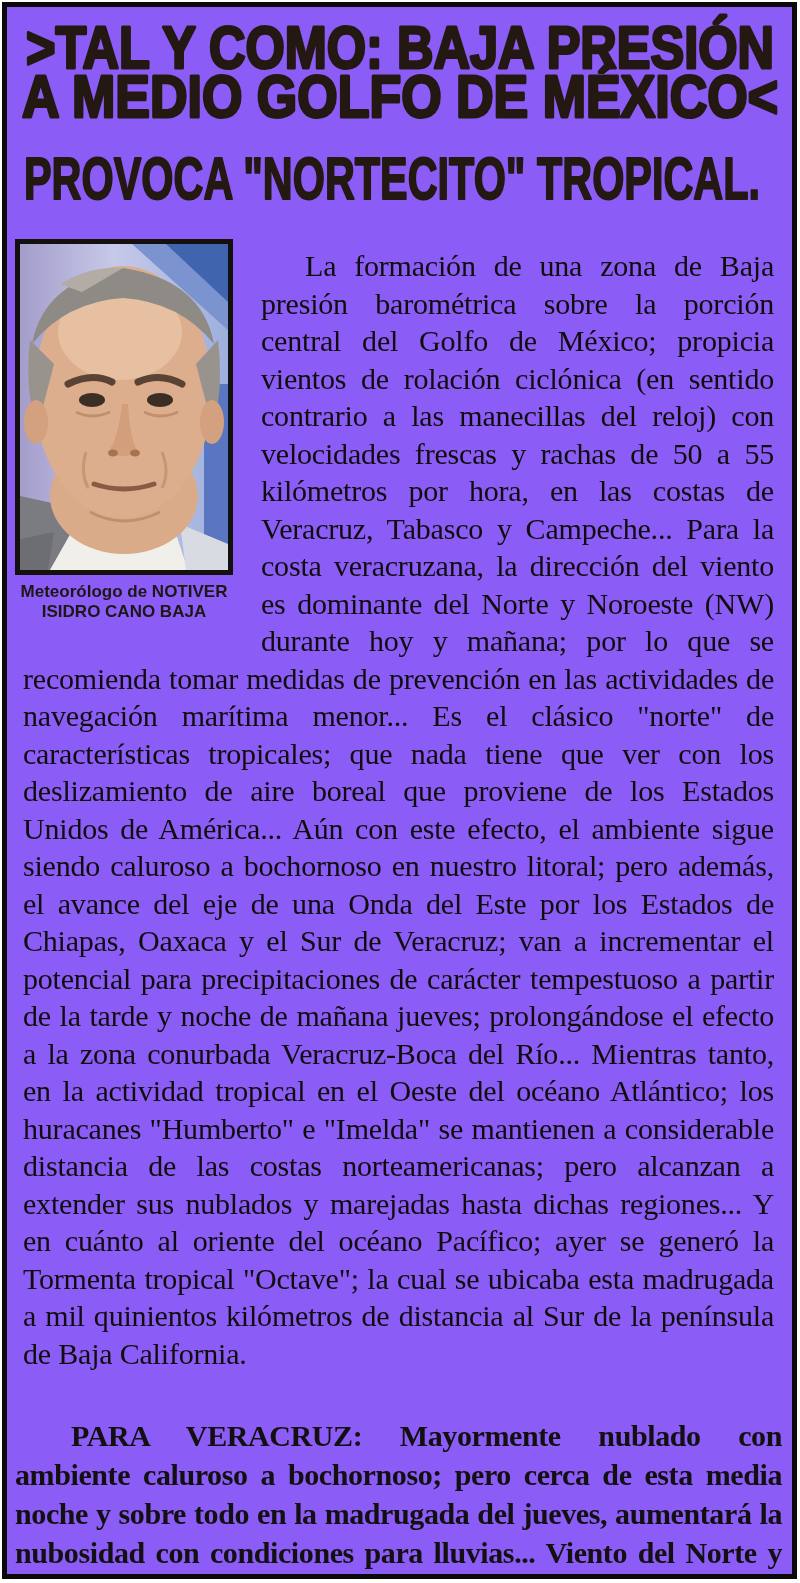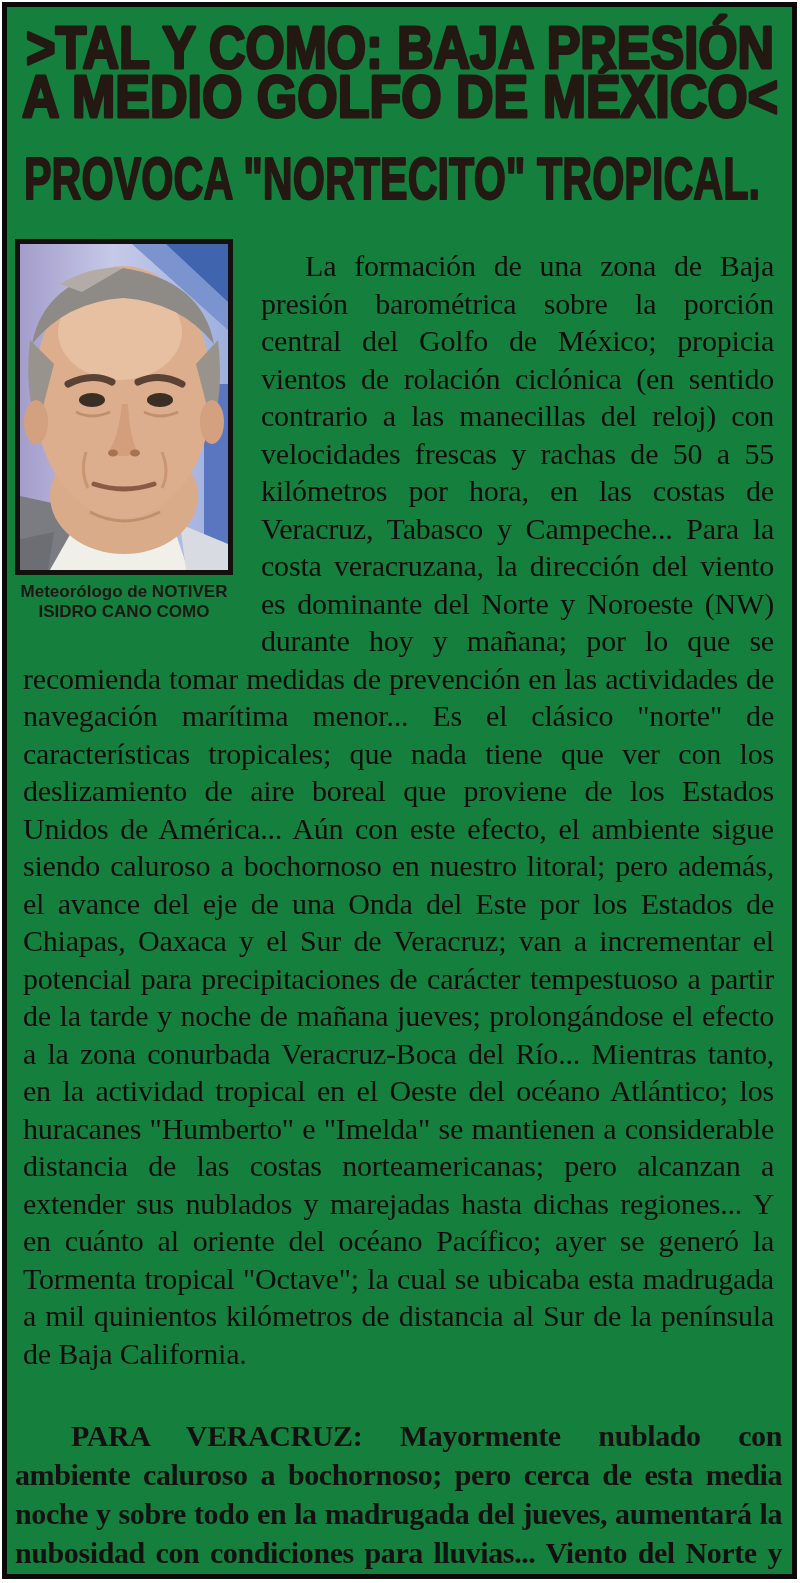--- a/index.html
+++ b/index.html
@@ -7,21 +7,21 @@
     width:800px;height:1583px;
     background:#ffffff;
     font-family:"Liberation Serif",serif;
     overflow:hidden;
     position:relative;
   }
   .page{
     position:absolute;
     left:2px;top:2px;right:3px;bottom:4px;
     border:5px solid #0c0a09;
-    background:#15803d;
+    background:#8b5cf6;
     overflow:hidden;
   }
   .masthead{display:block;width:786px;height:206px;}
   .masthead text{
     font-family:"Liberation Sans",sans-serif;
     font-weight:bold;
     fill:#241812;
     stroke:#241812;
     paint-order:stroke;
     stroke-linejoin:round;
@@ -135,21 +135,21 @@
 
           <path d="M74,240 Q104,250 134,240" stroke="#8a5a44" stroke-width="5" fill="none" stroke-linecap="round"></path>
           <path d="M70,268 Q104,286 140,268" stroke="#c08f6e" stroke-width="3" fill="none"></path>
 
           <path d="M66,208 Q60,228 68,244" stroke="#c99572" stroke-width="3" fill="none"></path>
           <path d="M142,208 Q150,228 142,244" stroke="#c99572" stroke-width="3" fill="none"></path>
         </svg>
       </div>
       <div class="photo-caption">
         <div>Meteorólogo de NOTIVER</div>
-        <div>ISIDRO CANO COMO</div>
+        <div>ISIDRO CANO BAJA</div>
       </div>
     </div>
 
     <p class="body-text">La formación de una zona de Baja presión barométrica sobre la porción central del Golfo de México; propicia vientos de rolación ciclónica (en sentido contrario a las manecillas del reloj) con velocidades frescas y rachas de 50 a 55 kilómetros por hora, en las costas de Veracruz, Tabasco y Campeche... Para la costa veracruzana, la dirección del viento es dominante del Norte y Noroeste (NW) durante hoy y mañana; por lo que se recomienda tomar medidas de prevención en las actividades de navegación marítima menor... Es el clásico "norte" de características tropicales; que nada tiene que ver con los deslizamiento de aire boreal que proviene de los Estados Unidos de América... Aún con este efecto, el ambiente sigue siendo caluroso a bochornoso en nuestro litoral; pero además, el avance del eje de una Onda del Este por los Estados de Chiapas, Oaxaca y el Sur de Veracruz; van a incrementar el potencial para precipitaciones de carácter tempestuoso a partir de la tarde y noche de mañana jueves; prolongándose el efecto a la zona conurbada Veracruz-Boca del Río... Mientras tanto, en la actividad tropical en el Oeste del océano Atlántico; los huracanes "Humberto" e "Imelda" se mantienen a considerable distancia de las costas norteamericanas; pero alcanzan a extender sus nublados y marejadas hasta dichas regiones... Y en cuánto al oriente del océano Pacífico; ayer se generó la Tormenta tropical "Octave"; la cual se ubicaba esta madrugada a mil quinientos kilómetros de distancia al Sur de la península de Baja California.</p>
 
     <p class="forecast">PARA VERACRUZ: Mayormente nublado con ambiente caluroso a bochornoso; pero cerca de esta media noche y sobre todo en la madrugada del jueves, aumentará la nubosidad con condiciones para lluvias... Viento del Norte y Noroeste (NW) de 35 a 45 kilómetros por hora, con rachas de 50 kilómetros por hora en el transcurso de la tarde... Temperatura máxima de 32 grados y sensación térmica de 36 grados.</p>
 
   </div>
 </div>
 

